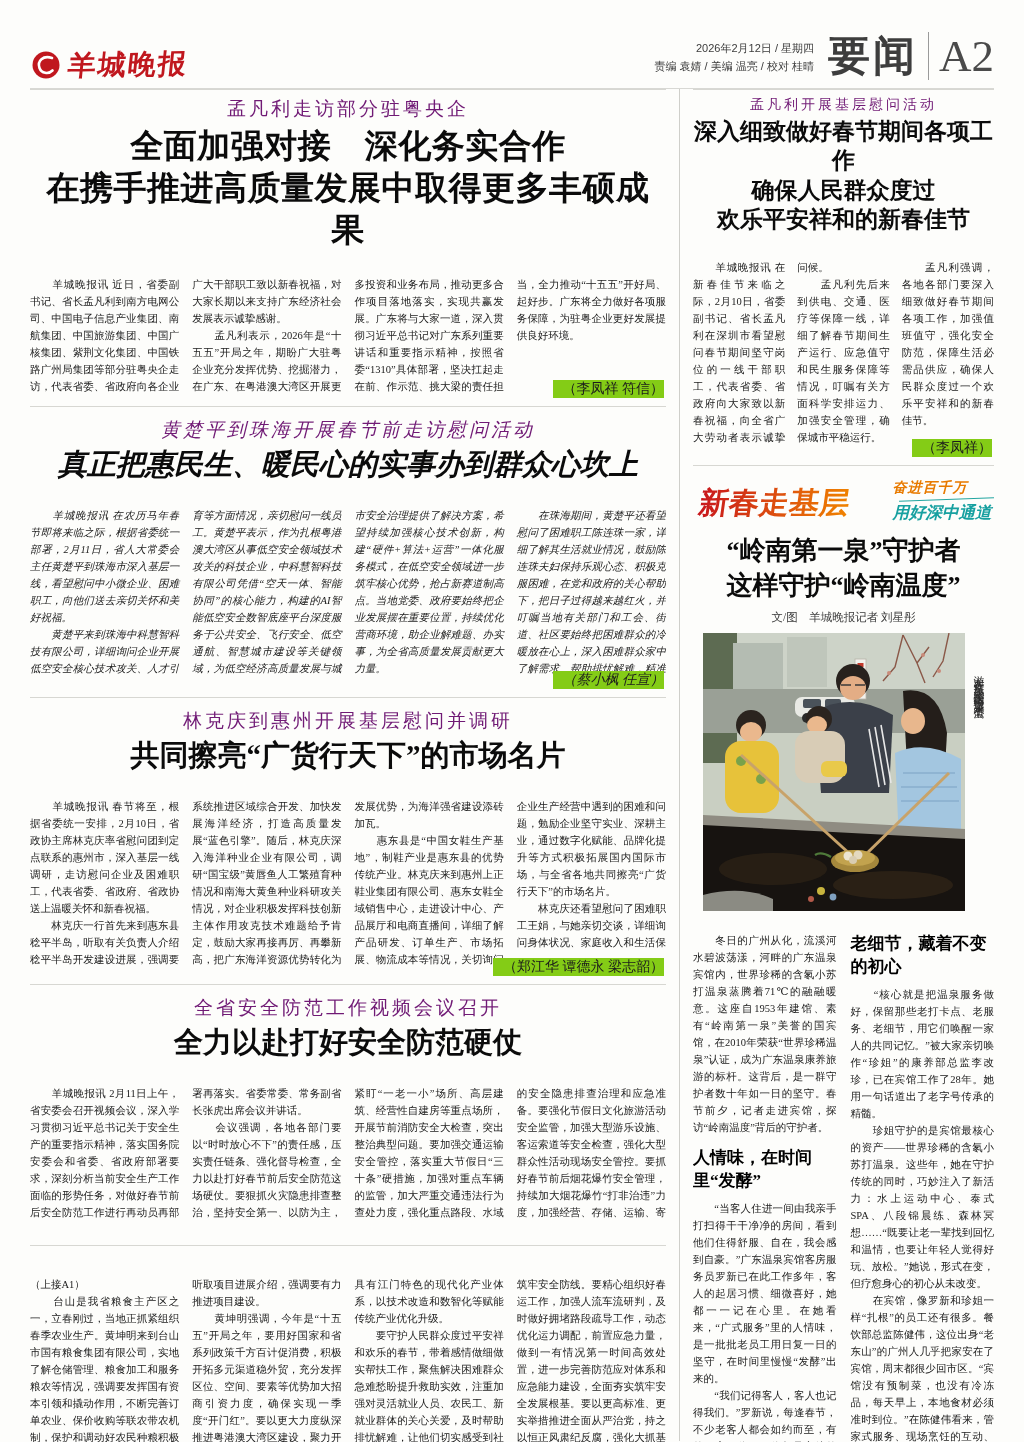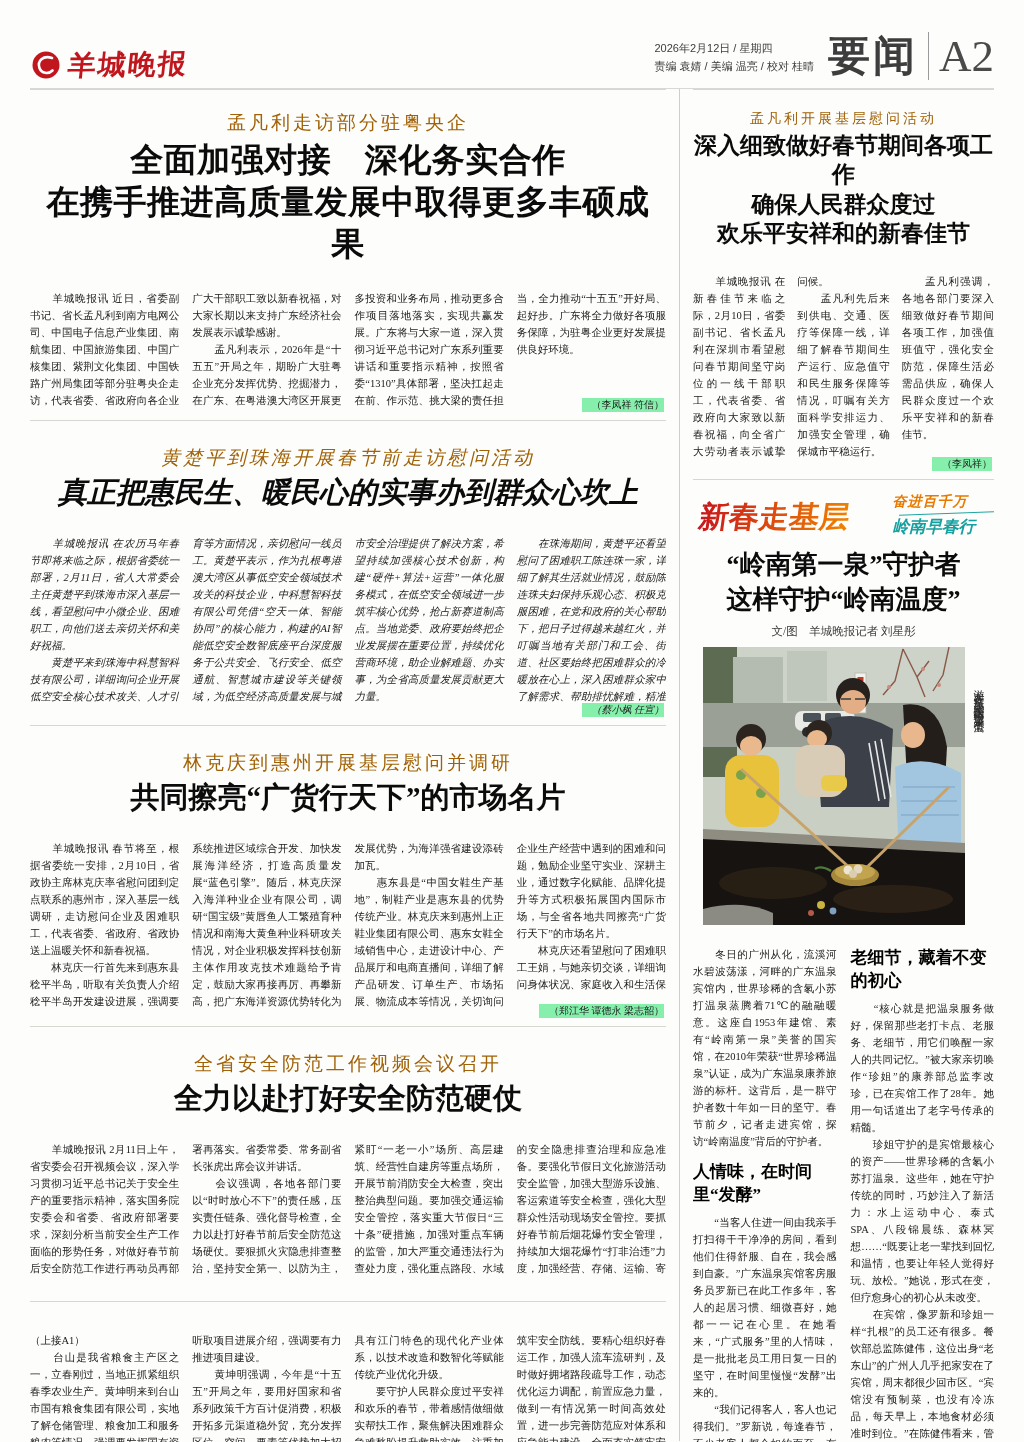--- a/index.html
+++ b/index.html
@@ -9,49 +9,49 @@
     font-family:"Liberation Serif","DejaVu Serif",serif;
     color:#1c1c1c; overflow:hidden; position:relative;
     padding:20px 30px 0 30px;
   }
   
   .masthead { display:flex; justify-content:space-between; align-items:flex-end; height:64px; }
   .brand { display:flex; align-items:center; gap:6px; padding-top:6px; }
   .brand-text { color:#c0171e; font-size:28px; font-weight:800; letter-spacing:2px;
     transform:skewX(-7deg) rotate(-1deg); font-family:"Liberation Serif",serif; }
   .mast-right { display:flex; align-items:flex-end; gap:14px; }
-  .mast-meta { font-size:11px; color:#3c3c3c; line-height:1.7; padding-bottom:8px;
+  .mast-meta { text-align:right; font-size:11px; color:#3c3c3c; line-height:1.7; padding-bottom:8px;
     font-family:"Liberation Sans","DejaVu Sans",sans-serif; }
   .section-block { display:flex; align-items:center; }
   .section-name { font-size:42px; font-weight:700; color:#3d3d3d; letter-spacing:3px; }
   .mast-divider { width:1px; height:48px; background:#9a9a9a; margin:0 10px; }
   .page-no { font-size:45px; color:#4a4a4a; font-weight:400;text-align:center; }
   .mast-rule { height:1px; background:#d8d8d4; margin-top:4px; }
 
   
   .grid { display:flex; height:1352px; }
   .left-col { width:650px; padding-right:13px; border-right:1px solid #cfcfca; }
   .right-col { width:314px; padding-left:13px; }
 
   
-  .kicker { text-align:center; font-size:19px; letter-spacing:3px; color:#a16207;
-    font-weight:400; margin:18px 0 3px; }
+  .kicker { text-align:center; font-size:19px; letter-spacing:3px; color:#701a75;
+    font-weight:400; margin:4px 0 3px; }
   .hl { text-align:center; font-weight:700; color:#0b0b0b; line-height:1.28; }
   .hl-xl { font-size:33px; letter-spacing:0.5px; }
   .hl-l  { font-size:29px; }
   .hl-m  { font-size:23px; }
   .story-body { position:relative; overflow:hidden; margin-top:24px; }
   .cols4 { column-count:4; column-gap:13px; }
   .cols3 { column-count:3; column-gap:12px; }
   .cols2 { column-count:2; column-gap:14px; }
   .bodytext { white-space:pre-line; text-align:justify; font-size:10.5px;
     line-height:1.62; color:#202020; }
   .jump-label { font-size:10.5px; line-height:1.62; color:#202020; }
-  .byline { position:absolute; right:2px; bottom:0; background:#86efac;
-    padding-left:10px; font-size:10px; color:#1c1c1c; }
+  .byline { position:absolute; right:2px; bottom:0; background:#84cc16;
+    padding-left:10px; font-size:14px; color:#1c1c1c; }
   .sec { border-top:1px solid #d7d7d2; padding-top:6px; }
   .sec-first { padding-top:2px; }
   .h122{height:122px} .h182{height:182px} .h178{height:178px} .h150{height:150px}
   .h346{height:346px} .h198{height:198px} .h556{height:556px}
 
   
   .feature { border-top:1px solid #d7d7d2; padding-top:10px; }
   .feature-head { display:flex; align-items:center; justify-content:center; gap:12px; height:52px; }
   .badge { display:flex; flex-direction:column; width:108px;margin-left:28px; }
   .badge-top { color:#e87a00; font-weight:700; font-style:italic; font-size:14px; letter-spacing:1px; }
@@ -178,21 +178,21 @@
               <linearGradient id="xjzGrad" x1="0" y1="0" x2="1" y2="0">
                 <stop offset="0" stop-color="#c8161d"></stop>
                 <stop offset="1" stop-color="#f08300"></stop>
               </linearGradient>
             </defs>
             <text x="10" y="35" font-size="32" font-weight="bold" font-family="&quot;Liberation Serif&quot;, serif" fill="url(#xjzGrad)" transform="skewX(-8)">新春走基层</text>
           </svg>
           <div class="badge">
             <span class="badge-top">奋进百千万</span>
             <span class="badge-rule"></span>
-            <span class="badge-bottom">岭南早春行</span>
+            <span class="badge-bottom">用好深中通道</span>
           </div>
         </div>
         <h2 class="feature-title">“岭南第一泉”守护者</h2>
         <h2 class="feature-title" style="margin-top:1px;">这样守护“岭南温度”</h2>
         <p class="feature-byline">文/图　羊城晚报记者 刘星彤</p>
 
         <div class="photo-wrap">
           <svg class="photo-svg" width="262" height="278" viewBox="0 0 262 278">
 
             <rect x="0" y="0" width="262" height="278" fill="#c9cfc2"></rect>

